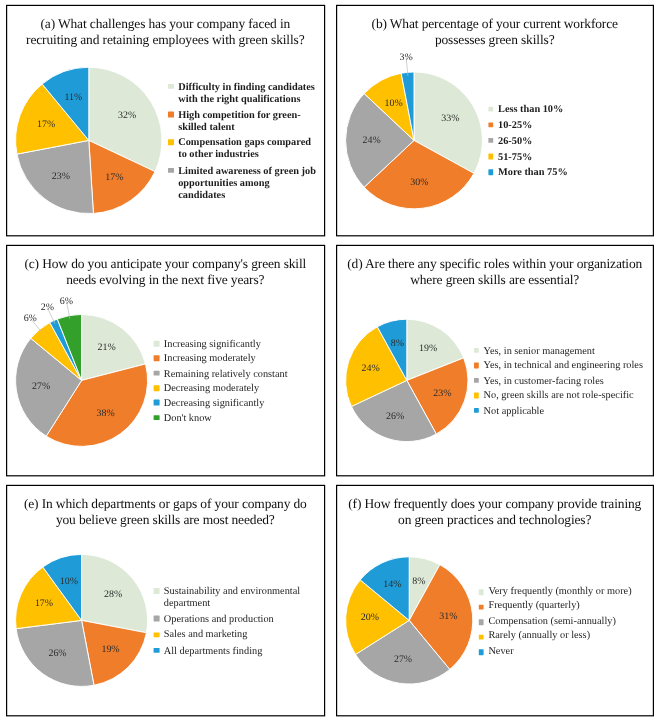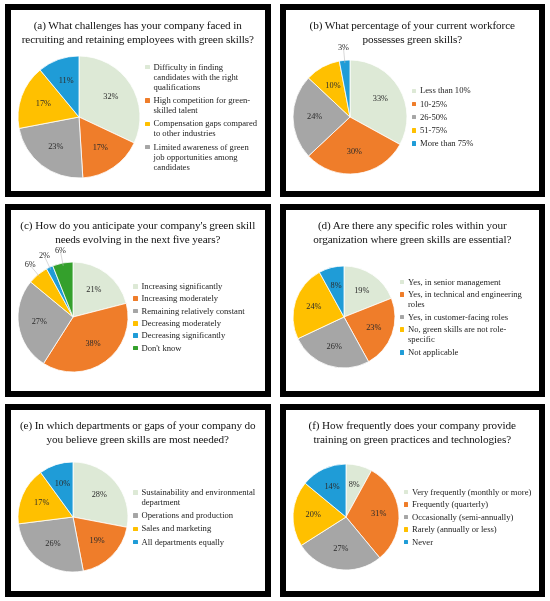--- a/index.html
+++ b/index.html
@@ -12,21 +12,21 @@
   .sheet{
     width:550px;height:601px;
     box-sizing:border-box;
     padding:4px 5px;
     display:flex;flex-direction:column;
     gap:7px;
   }
   .row{display:flex;gap:9px;flex:1 1 0;min-height:0;}
   .panel{
     flex:1 1 0;
-    border:6px solid #000000;
+    border:1px solid #000000;
     background:#fff;
     box-sizing:border-box;
     padding:6px 6px 4px 6px;
     display:flex;flex-direction:column;
     min-width:0;min-height:0;
     overflow:hidden;
   }
   .panel-title{
     text-align:center;
     font-size:11.2px;
@@ -77,24 +77,24 @@
     margin-right:4px;
     border-radius:0.5px;
   }
   .legend-label{
     font-family:"Liberation Serif", serif;
     font-size:8.6px;
     color:#1c1c1c;
     white-space:normal;
   }
   
-  .p-a .legend-label,.p-b .legend-label{font-size:8.6px;}
+  .p-a .legend-label,.p-b .legend-label{font-size:8.6px;font-weight:bold;}
   .p-c .legend-item{margin:1.1px 0;}
   .p-d .legend-item{margin:1.2px 0;}
-  .p-f .legend-item{margin:1.2px 0;}
+  .p-f .legend-item{margin:1.2px 0;align-items:center;}
 </style>
 </head>
 <body>
 
 <div class="sheet">
 
   <div class="row">
     <div class="panel p-a">
       <div class="panel-title">(a) What challenges has your company faced in recruiting and retaining employees with green skills?</div>
       <div class="chart-area">
@@ -298,21 +298,21 @@
             <div class="legend-item">
               <span class="legend-swatch" style="background: rgb(166, 166, 166);"></span>
               <span class="legend-label">Operations and production</span>
             </div>
             <div class="legend-item">
               <span class="legend-swatch" style="background: rgb(255, 192, 0);"></span>
               <span class="legend-label">Sales and marketing</span>
             </div>
             <div class="legend-item">
               <span class="legend-swatch" style="background: rgb(31, 156, 215);"></span>
-              <span class="legend-label">All departments equally</span>
+              <span class="legend-label">All departments finding</span>
             </div>
           </div>
       </div>
     </div>
 
     <div class="panel p-f">
       <div class="panel-title">(f) How frequently does your company provide training on green practices and technologies?</div>
       <div class="chart-area">
         <div class="pie-wrap">
           <svg class="pie-svg" width="108" height="108" viewBox="0 0 108 108">
@@ -332,21 +332,21 @@
             <div class="legend-item">
               <span class="legend-swatch" style="background: rgb(221, 233, 214);"></span>
               <span class="legend-label">Very frequently (monthly or more)</span>
             </div>
             <div class="legend-item">
               <span class="legend-swatch" style="background: rgb(239, 125, 42);"></span>
               <span class="legend-label">Frequently (quarterly)</span>
             </div>
             <div class="legend-item">
               <span class="legend-swatch" style="background: rgb(166, 166, 166);"></span>
-              <span class="legend-label">Occasionally (semi-annually)</span>
+              <span class="legend-label">Compensation (semi-annually)</span>
             </div>
             <div class="legend-item">
               <span class="legend-swatch" style="background: rgb(255, 192, 0);"></span>
               <span class="legend-label">Rarely (annually or less)</span>
             </div>
             <div class="legend-item">
               <span class="legend-swatch" style="background: rgb(31, 156, 215);"></span>
               <span class="legend-label">Never</span>
             </div>
           </div>

